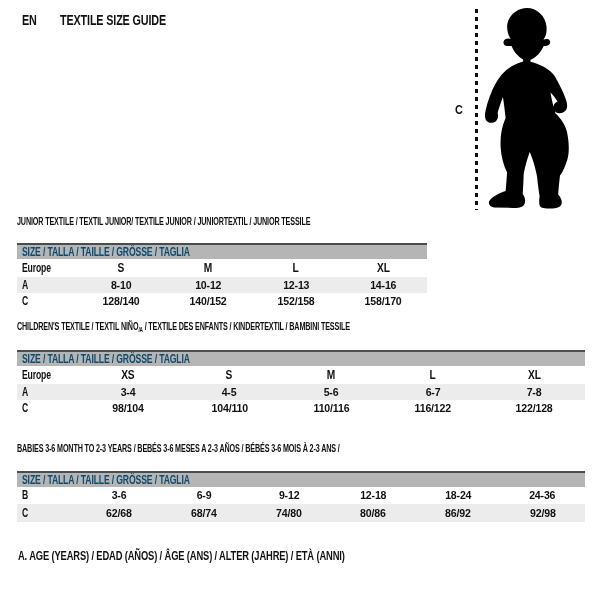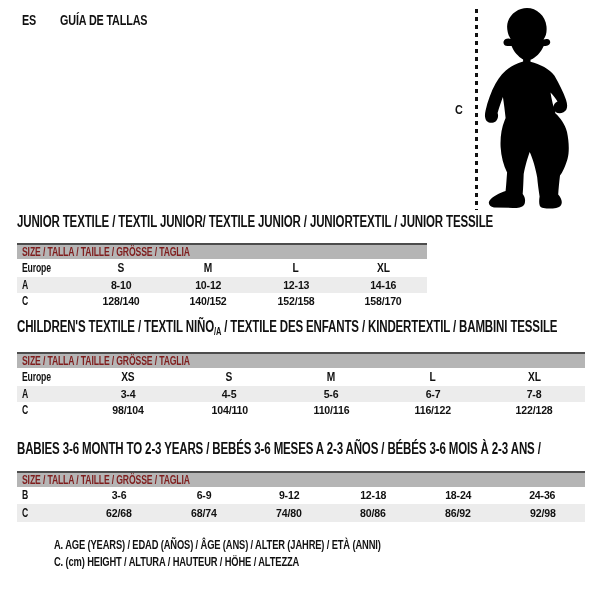--- a/index.html
+++ b/index.html
@@ -23,46 +23,46 @@
     position:absolute;left:475px;top:9px;width:2.5px;height:201px;
     background:repeating-linear-gradient(to bottom,var(--ink,#222) 0 4px,transparent 4px 8px);
   }
   .figure-label{position:absolute;left:451px;top:102px;width:16px;text-align:center;font-size:13.5px;}
 
   
   .section{position:absolute;left:17px;}
   .section[data-section="junior"]{top:215px;width:410px;}
   .section[data-section="children"]{top:320px;width:568px;}
   .section[data-section="babies"]{top:442px;width:568px;}
-  .section-title{font-size:16px;line-height:14.5px;white-space:nowrap;}
+  .section-title{font-size:10px;line-height:14.5px;white-space:nowrap;}
   .section-title .sub{font-size:0.65em;vertical-align:-0.25em;}
 
   .size-table{margin-top:13px;border-top:2px solid var(--border-dark,#4c4c4c);}
   .section[data-section="babies"] .size-table{margin-top:14px;}
-  .size-band{background:var(--band-bg,#b5b5b5);height:14px;line-height:14px;font-size:12px;padding-left:5px;color:#7f1d1d;}
+  .size-band{background:var(--band-bg,#b5b5b5);height:14px;line-height:14px;font-size:12px;padding-left:5px;color:#0c4a6e;}
   .t-row{display:flex;align-items:center;height:16px;font-size:11.5px;}
   .t-row.head{height:18px;font-size:12px;}
   .section[data-section="babies"] .t-row{height:17.5px;}
   .t-row.shaded{background:var(--shade-bg,#ececec);}
   .t-label{width:55px;flex:0 0 55px;padding-left:5px;font-size:12px;}
   .t-cell{flex:1;text-align:center;}
   .t-cell .cnd-c{transform:scaleX(0.92);}
   .t-row.head .t-cell .cnd-c{transform:scaleX(0.85);}
 
   
-  .footnotes{position:absolute;left:18px;top:537px;margin-left:36px;}
+  .footnotes{position:absolute;left:18px;top:548px;}
   .foot-line{font-size:13px;line-height:16.5px;white-space:nowrap;}
 </style>
 </head>
 <body style="--ink: #111111; --band-bg: #b5b5b5; --shade-bg: #ececec; --border-dark: #4c4c4c;">
 
 <div class="lang-block" id="lang-block">
     <div class="lang-row">
-      <span class="lang-code cnd-l">ES</span>
-      <span class="lang-label cnd-l">GUÍA DE TALLAS</span>
+      <span class="lang-code cnd-l">EN</span>
+      <span class="lang-label cnd-l">TEXTILE SIZE GUIDE</span>
     </div>
   </div>
 
 <svg class="figure-svg" viewBox="0 0 120 215" aria-hidden="true">
   <path id="baby-path" fill="#000000" d="
     M47,8
     C56.5,8 65.5,15.5 66.5,26.5
     C67,32.5 66,36 63.5,39.5
     L66.5,39
     C69.5,38.7 70.6,41 70.1,43
@@ -198,14 +198,13 @@
           <div class="t-cell"><span class="cnd-c">80/86</span></div>
           <div class="t-cell"><span class="cnd-c">86/92</span></div>
           <div class="t-cell"><span class="cnd-c">92/98</span></div>
         </div>
       </div>
     </div>
   </div>
 
 <div class="footnotes" id="footnotes">
     <div class="foot-line"><span class="cnd-l">A. AGE (YEARS) / EDAD (AÑOS) / ÂGE (ANS) / ALTER (JAHRE) / ETÀ (ANNI)</span></div>
-    <div class="foot-line"><span class="cnd-l">C. (cm) HEIGHT / ALTURA / HAUTEUR / HÖHE / ALTEZZA</span></div>
   </div>
 
 </body></html>

